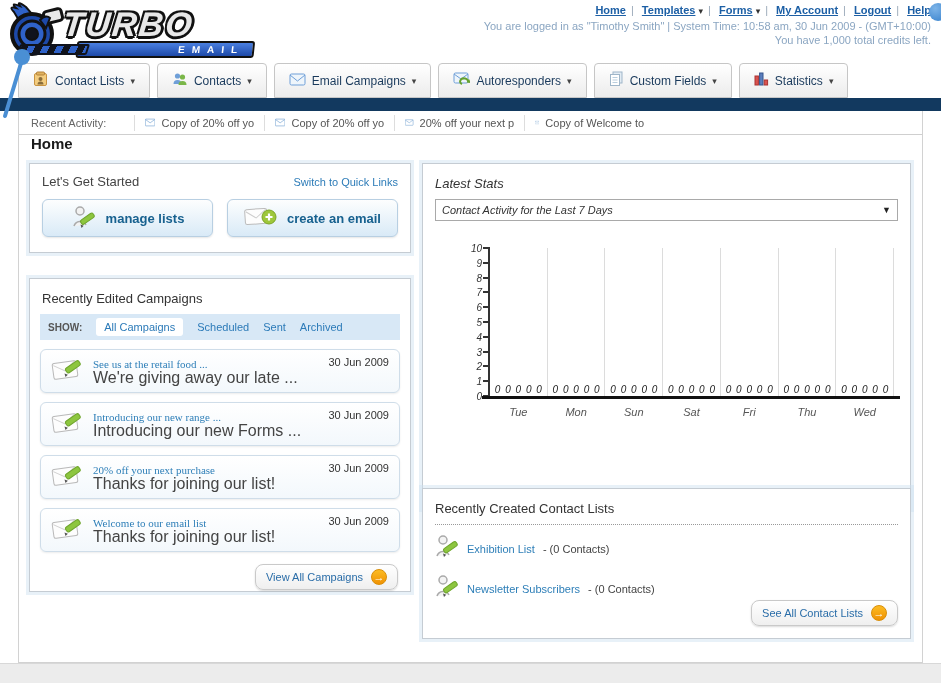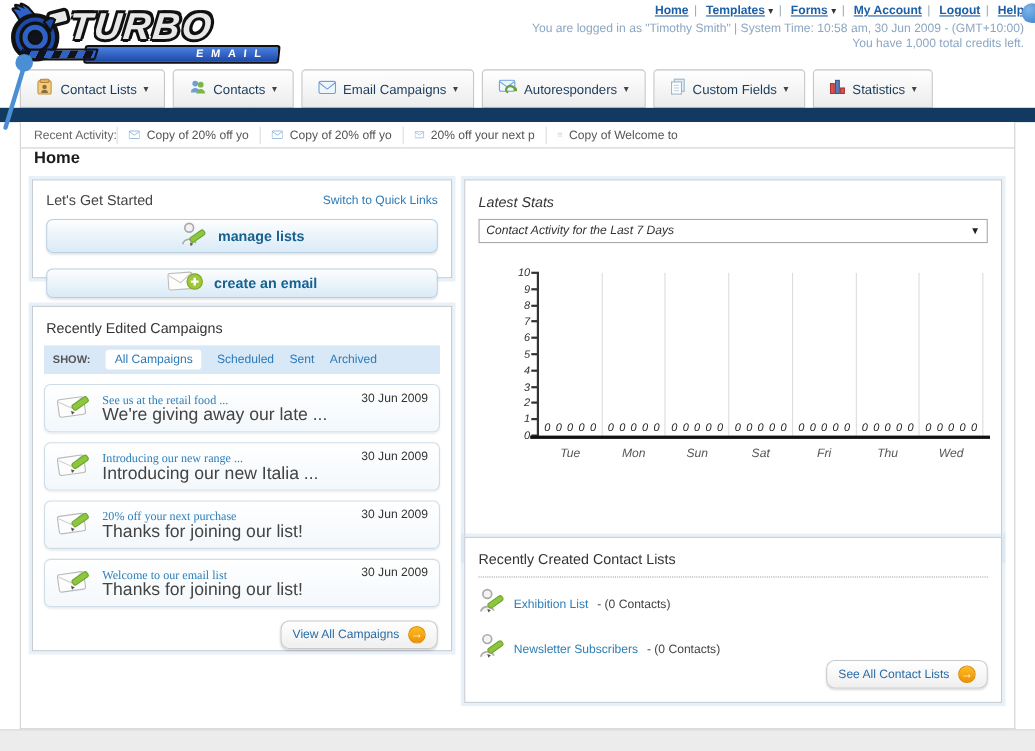--- a/index.html
+++ b/index.html
@@ -37,36 +37,36 @@
   .tab .dd { font-size:9px; color:#444; }
   .navy-bar { position:absolute; left:0; top:98px; width:941px; height:13px; background:#12395f; }
 
   
   .frame { position:absolute; left:18px; top:111px; width:905px; height:552px; background:#fff;
     border-left:1px solid #d2d2d2; border-right:1px solid #d2d2d2; border-bottom:1px solid #d2d2d2; }
   .footer-strip { position:absolute; left:0; bottom:0; width:941px; height:20px; background:#ececec; border-top:1px solid #d8d8d8; }
 
   .recent-bar { position:absolute; left:0; top:0; width:100%; height:24px; border-bottom:1px solid #cfcfcf;
     display:flex; align-items:center; padding-left:12px; }
-  .recent-label { font-size:11px; color:#666; }
+  .recent-label { font-size:11px; color:#666; margin-right:28px; }
   .recent-item { display:flex; align-items:center; gap:6px; font-size:11px; color:#555;
     padding:0 10px; height:16px; border-left:1px solid #ddd; cursor:pointer; max-width:130px; overflow:hidden; white-space:nowrap; }
   .recent-item:first-of-type { border-left:none; }
 
   .page-title { position:absolute; left:12px; top:24px; font-size:15px; font-weight:bold; color:#1b1b1b; }
 
   .panel { position:absolute; background:#fff; border:1px solid #c5ccd3; box-shadow:0 0 0 3px rgba(203,223,240,.45); }
   .panel-title { font-size:13px; color:#333; padding:12px 12px 8px; }
 
   
   .get-started { left:10px; top:52px; width:382px; height:90px; }
   .gs-head { display:flex; justify-content:space-between; align-items:center; padding:10px 12px 8px; }
   .gs-title { font-size:13px; color:#444; }
   a.small-link { font-size:11px; color:#2d7cb8; text-decoration:none; cursor:pointer; }
-  .gs-buttons { display:flex; gap:14px; margin:2px 12px;flex-direction:column; }
+  .gs-buttons { display:flex; gap:14px; margin:2px 12px; }
   .big-btn { flex:1; height:38px; display:flex; align-items:center; justify-content:center; gap:9px;
     background:linear-gradient(#fdfefe,#d9eaf7); border:1px solid #b8cfe2; border-radius:6px;
     font-size:13px; font-weight:bold; color:#17618f; cursor:pointer; box-shadow:0 1px 2px rgba(0,0,0,.1); }
 
   
   .campaigns { left:10px; top:167px; width:382px; height:314px; }
   .filter-bar { margin:0 10px; height:26px; background:#d8e8f6; display:flex; align-items:center; gap:14px; padding:0 8px; }
   .show-label { font-size:10px; font-weight:bold; color:#555; }
   .filter-link { font-size:11px; color:#2b7ab8; cursor:pointer; }
   .filter-active { background:#fff; border-radius:3px; padding:3px 8px; }
@@ -326,21 +326,21 @@
         <span>
           <svg width="34" height="28" viewBox="0 0 34 28">
               <rect x="2" y="7" width="24" height="16" rx="2" fill="#fdfdfd" stroke="#b9b9b9" transform="rotate(-8 14 15)"></rect>
               <path d="M3 9 14 16 25 7" fill="none" stroke="#cfcfcf" transform="rotate(-8 14 15)"></path>
               <rect x="14" y="9" width="16" height="5.5" rx="2" transform="rotate(-35 22 12)" fill="#8dc63f" stroke="#6fa52c"></rect>
               <path d="M13.5 18.5 l1 3.6 2.4 -2.3 Z" fill="#555"></path>
             </svg>
         </span>
         <span class="camp-text">
           <a class="camp-title">Introducing our new range ...</a>
-          <span class="camp-sub">Introducing our new Italia ...</span>
+          <span class="camp-sub">Introducing our new Forms ...</span>
         </span>
         <span class="camp-date">30 Jun 2009</span>
       </div>
 
       <div class="camp-item">
         <span>
           <svg width="34" height="28" viewBox="0 0 34 28">
               <rect x="2" y="7" width="24" height="16" rx="2" fill="#fdfdfd" stroke="#b9b9b9" transform="rotate(-8 14 15)"></rect>
               <path d="M3 9 14 16 25 7" fill="none" stroke="#cfcfcf" transform="rotate(-8 14 15)"></path>
               <rect x="14" y="9" width="16" height="5.5" rx="2" transform="rotate(-35 22 12)" fill="#8dc63f" stroke="#6fa52c"></rect>

